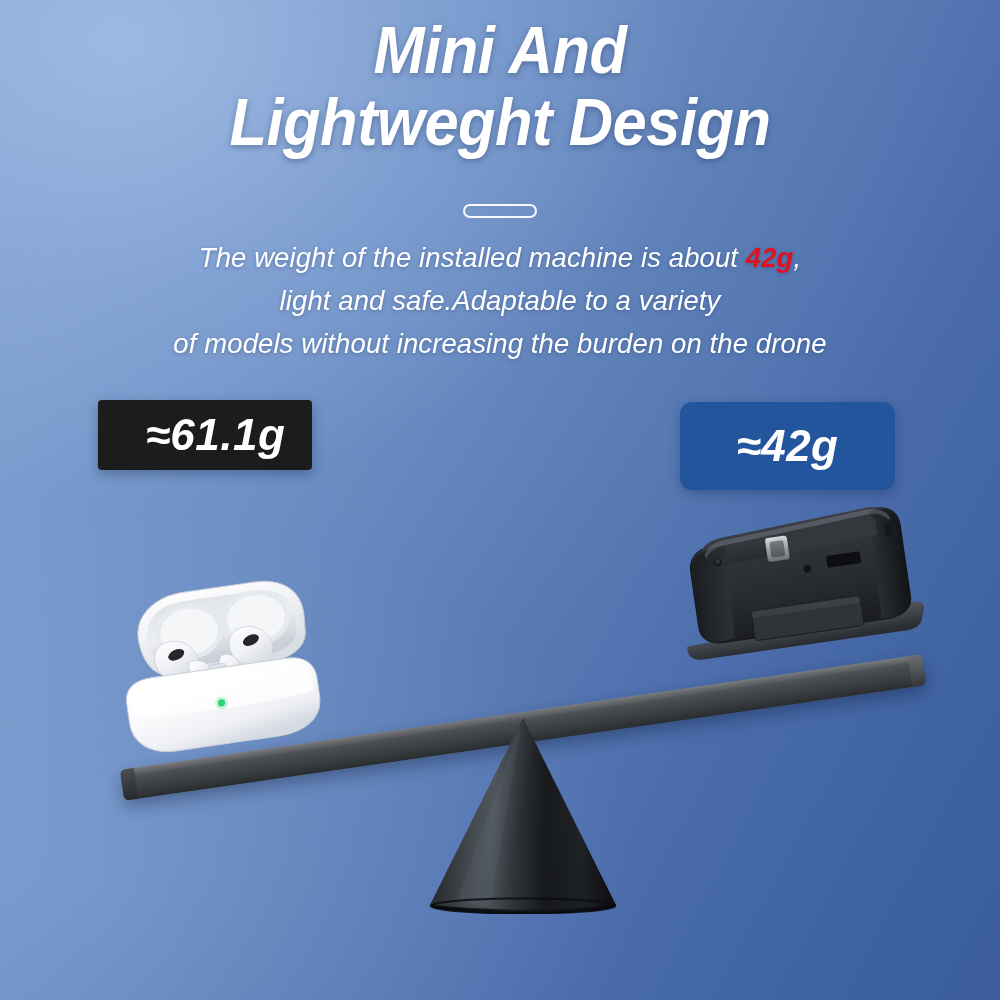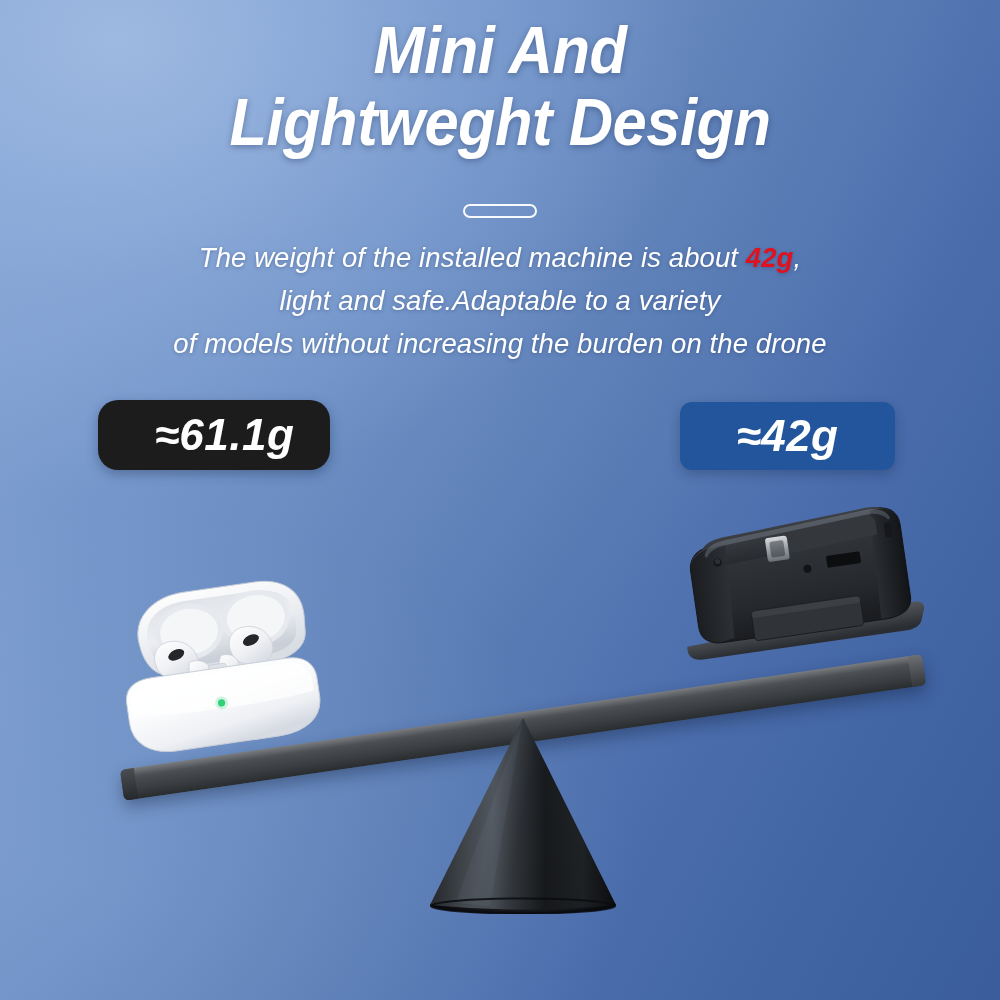--- a/index.html
+++ b/index.html
@@ -76,28 +76,28 @@
   .badge{
     position:absolute;
     display:flex; align-items:center; justify-content:center;
     color:#ffffff;
     font-weight:700;
     font-size:44px;
     letter-spacing:0.5px;
     z-index:7;
   }
   .badge-left{
-    left:98px; top:400px; width:232px; height:70px;
+    left:98px; top:400px; width:214px; height:70px;
     background:#1c1c1c;
-    border-radius:20px;
+    border-radius:4px;
     box-shadow:0 4px 12px rgba(18,35,70,0.35);
     padding-left:21px;
   }
   .badge-right{
-    left:680px; top:402px; width:215px; height:68px;
+    left:680px; top:402px; width:215px; height:88px;
     background:#22559c;
     border-radius:12px;
     box-shadow:0 4px 12px rgba(18,35,70,0.30);
   }
 
   
   .plank-wrap{
     position:absolute;
     left:118px; top:640px;
     width:810px; height:150px;

